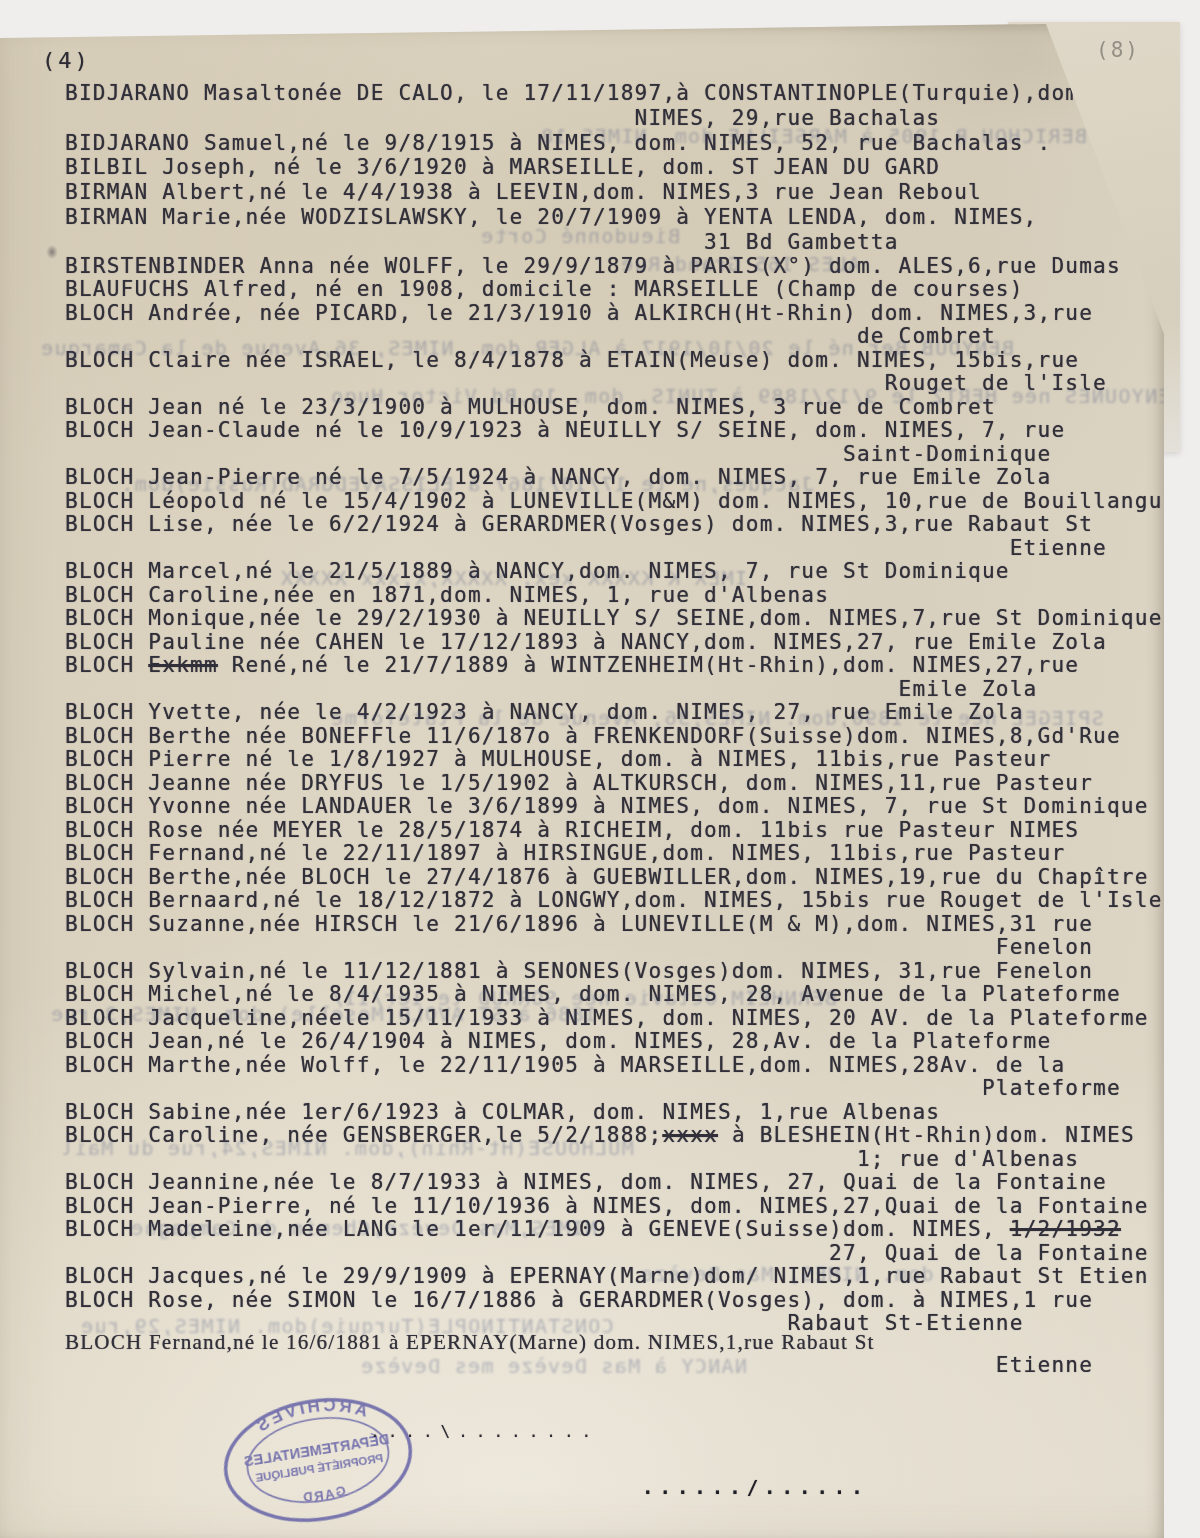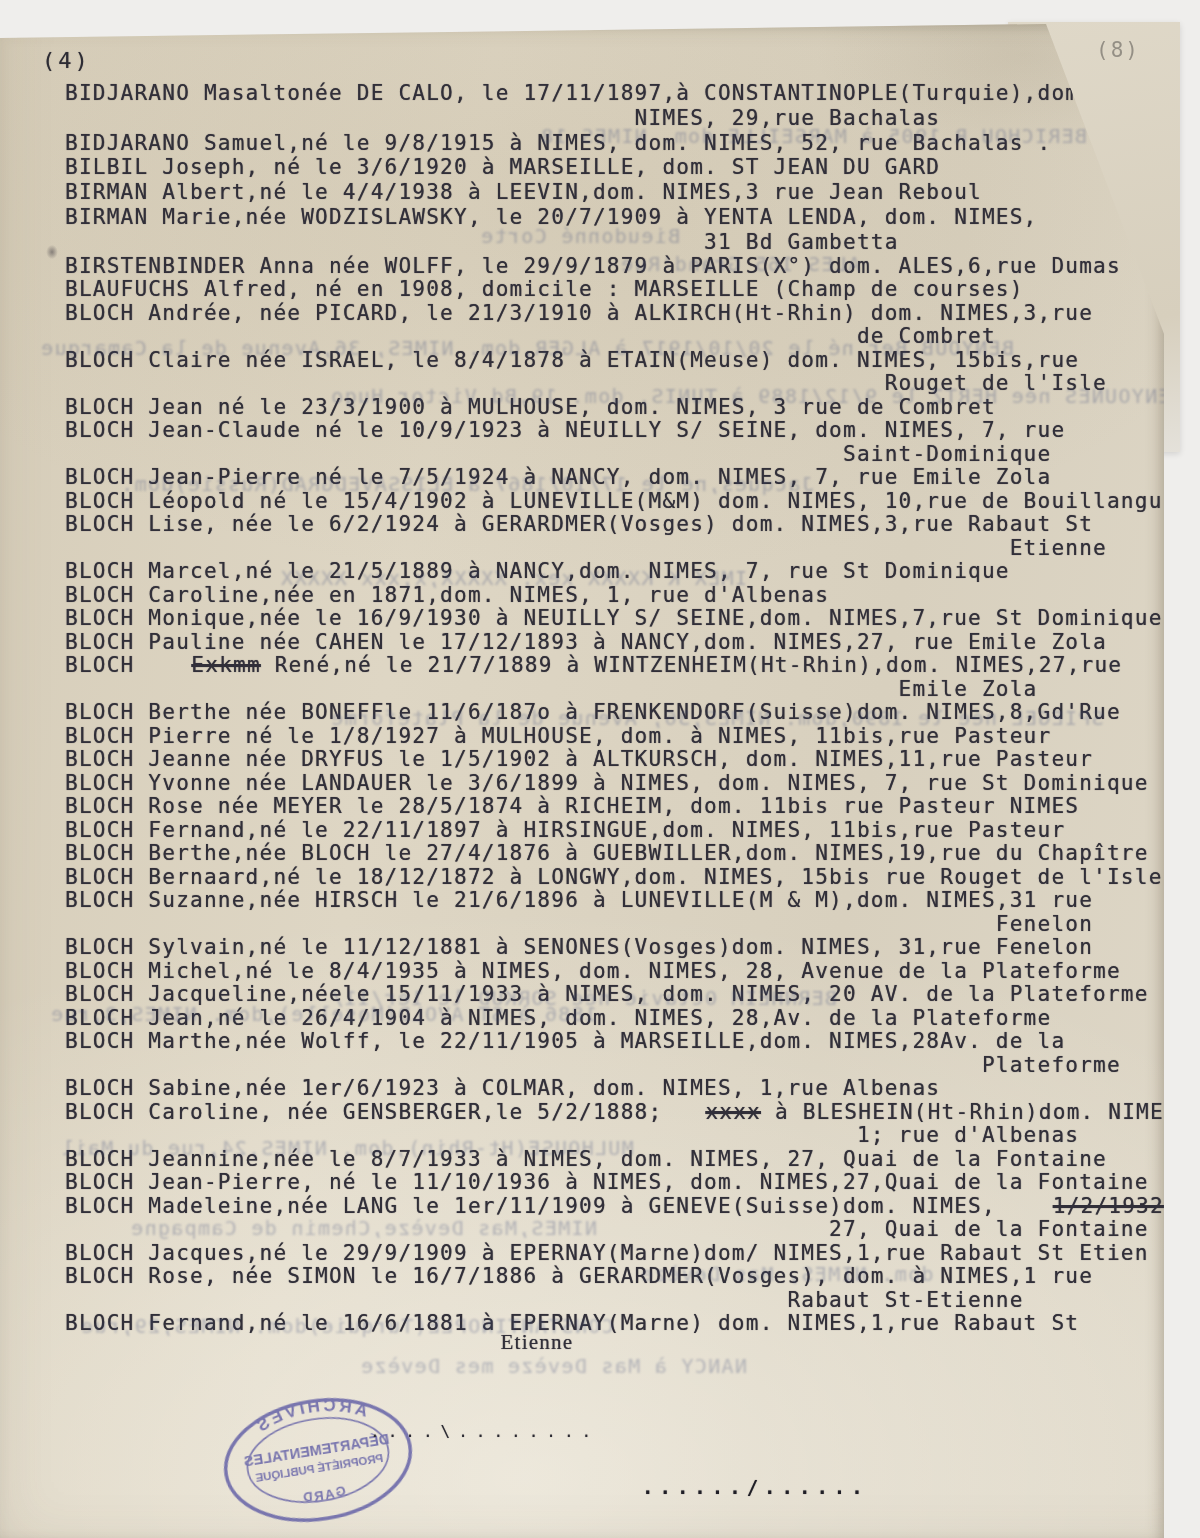--- a/index.html
+++ b/index.html
@@ -28,21 +28,21 @@
 
   .pagenum-left{position:absolute;left:42px;top:24px;font-size:22px;letter-spacing:3px;
     color:#2d2c34;text-shadow:0 0 1px rgba(45,44,52,.6);}
 
   .lines{position:absolute;left:65px;top:57px;width:1108px;}
   .line{height:23.5px;white-space:pre;font-size:21px;line-height:23.5px;
     letter-spacing:1.25px;color:#312f39;
     text-shadow:0 0 1px rgba(49,47,57,.62),0.4px 0.4px 0 rgba(49,47,57,.25);}
   .line:nth-child(-n+7){height:24.8px;line-height:24.8px;}
   .line:nth-child(54){margin-top:-5px;font-family:Liberation Serif, serif;}
-  .line s{text-decoration:line-through;text-decoration-thickness:2.5px;margin-left:43px;}
+  .line s{text-decoration:line-through;text-decoration-thickness:2.5px;}
 
   
   .bleed{position:absolute;white-space:pre;transform:scaleX(-1);
     filter:blur(1.1px);color:rgba(62,76,122,.30);font-size:20px;
     letter-spacing:1.3px;pointer-events:none;}
 
   
   .stamp-wrap{position:absolute;left:218px;top:1368px;width:200px;height:136px;
     transform:scaleX(-1) rotate(9deg);opacity:.82;filter:blur(.4px);}
   .stamp-wrap svg text{font-family:"Liberation Sans",sans-serif;font-weight:bold;
@@ -82,24 +82,25 @@
         <div class="line"><span>                                                           Rouget de l'Isle</span></div>
         <div class="line"><span>BLOCH Jean né le 23/3/1900 à MULHOUSE, dom. NIMES, 3 rue de Combret</span></div>
         <div class="line"><span>BLOCH Jean-Claude né le 10/9/1923 à NEUILLY S/ SEINE, dom. NIMES, 7, rue</span></div>
         <div class="line"><span>                                                        Saint-Dominique</span></div>
         <div class="line"><span>BLOCH Jean-Pierre né le 7/5/1924 à NANCY, dom. NIMES, 7, rue Emile Zola</span></div>
         <div class="line"><span>BLOCH Léopold né le 15/4/1902 à LUNEVILLE(M&amp;M) dom. NIMES, 10,rue de Bouillangu</span></div>
         <div class="line"><span>BLOCH Lise, née le 6/2/1924 à GERARDMER(Vosges) dom. NIMES,3,rue Rabaut St</span></div>
         <div class="line"><span>                                                                    Etienne</span></div>
         <div class="line"><span>BLOCH Marcel,né le 21/5/1889 à NANCY,dom. NIMES, 7, rue St Dominique</span></div>
         <div class="line"><span>BLOCH Caroline,née en 1871,dom. NIMES, 1, rue d'Albenas</span></div>
-        <div class="line"><span>BLOCH Monique,née le 16/9/1930 à NEUILLY S/ SEINE,dom. NIMES,7,rue St Dominique</span></div>
+        <div class="line"><span>BLOCH Monique,née le 29/2/1930 à NEUILLY S/ SEINE,dom. NIMES,7,rue St Dominique</span></div>
         <div class="line"><span>BLOCH Pauline née CAHEN le 17/12/1893 à NANCY,dom. NIMES,27, rue Emile Zola</span></div>
         <div class="line"><span>BLOCH </span><s>Exkmm</s><span> René,né le 21/7/1889 à WINTZENHEIM(Ht-Rhin),dom. NIMES,27,rue</span></div>
         <div class="line"><span>                                                            Emile Zola</span></div>
+        <div class="line"><span>BLOCH Yvette, née le 4/2/1923 à NANCY, dom. NIMES, 27, rue Emile Zola</span></div>
         <div class="line"><span>BLOCH Berthe née BONEFFle 11/6/187o à FRENKENDORF(Suisse)dom. NIMES,8,Gd'Rue</span></div>
         <div class="line"><span>BLOCH Pierre né le 1/8/1927 à MULHOUSE, dom. à NIMES, 11bis,rue Pasteur</span></div>
         <div class="line"><span>BLOCH Jeanne née DRYFUS le 1/5/1902 à ALTKURSCH, dom. NIMES,11,rue Pasteur</span></div>
         <div class="line"><span>BLOCH Yvonne née LANDAUER le 3/6/1899 à NIMES, dom. NIMES, 7, rue St Dominique</span></div>
         <div class="line"><span>BLOCH Rose née MEYER le 28/5/1874 à RICHEIM, dom. 11bis rue Pasteur NIMES</span></div>
         <div class="line"><span>BLOCH Fernand,né le 22/11/1897 à HIRSINGUE,dom. NIMES, 11bis,rue Pasteur</span></div>
         <div class="line"><span>BLOCH Berthe,née BLOCH le 27/4/1876 à GUEBWILLER,dom. NIMES,19,rue du Chapître</span></div>
         <div class="line"><span>BLOCH Bernaard,né le 18/12/1872 à LONGWY,dom. NIMES, 15bis rue Rouget de l'Isle</span></div>
         <div class="line"><span>BLOCH Suzanne,née HIRSCH le 21/6/1896 à LUNEVILLE(M &amp; M),dom. NIMES,31 rue</span></div>
         <div class="line"><span>                                                                   Fenelon</span></div>

